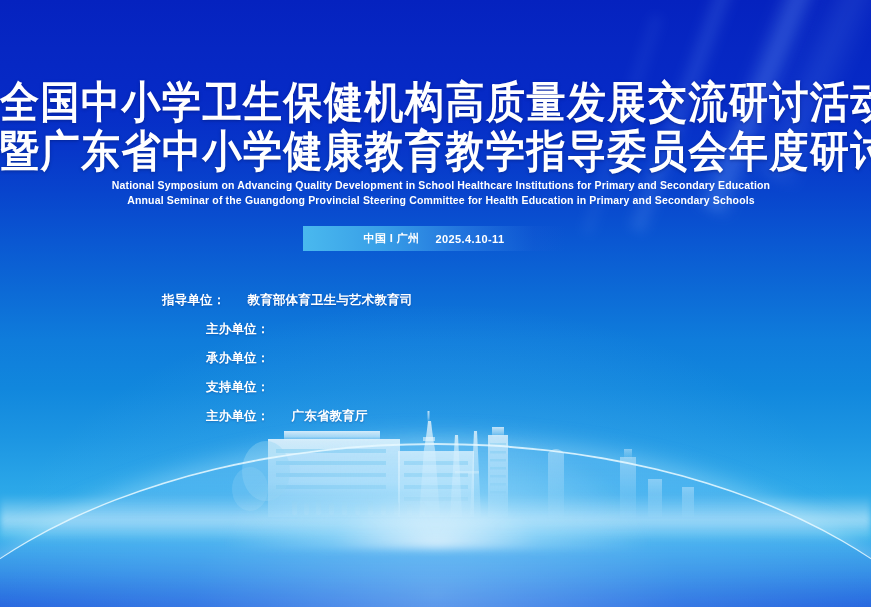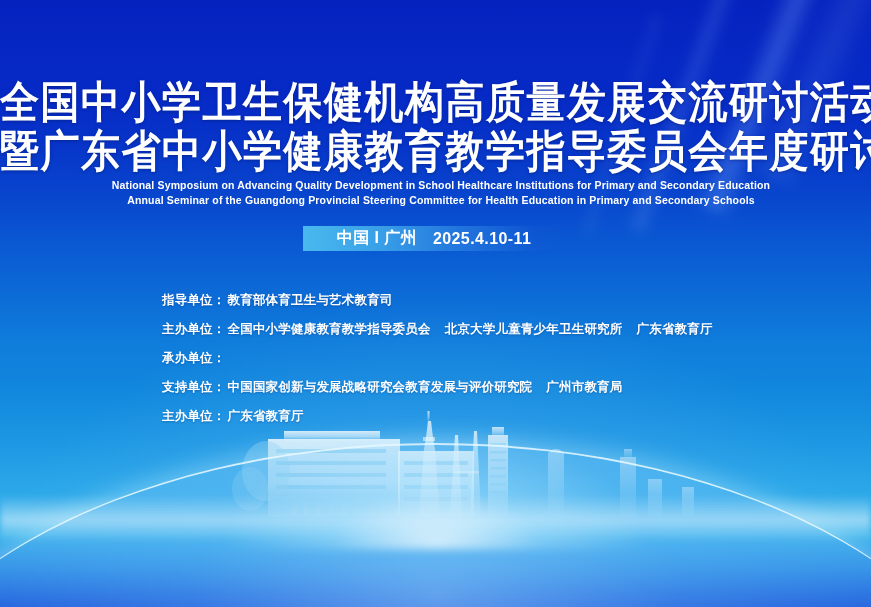--- a/index.html
+++ b/index.html
@@ -151,21 +151,21 @@
         rgba(42,126,226,0.70) 62%,
         rgba(30,95,215,0.18) 88%,
         rgba(30,95,215,0.0) 100%);
     display: flex;
     align-items: center;
     justify-content: center;
     gap: 16px;
   }
   .banner-text {
     color: #ffffff;
-    font-size: 16px;
+    font-size: 11px;
     font-weight: bold;
     white-space: nowrap;
     letter-spacing: 0.4px;
   }
 
   
   .orgs {
     position: absolute;
     left: 162px;
     top: 288px;
@@ -174,22 +174,23 @@
     display: flex;
     align-items: baseline;
     color: #ffffff;
     font-size: 12.5px;
     font-weight: bold;
     line-height: 24px;
     height: 24px;
     white-space: nowrap;
     letter-spacing: 0.2px;
     text-shadow: 0 1px 2px rgba(0,30,110,0.30);
-  }
-  .org-row + .org-row { margin-top: 5px; }
+    gap: 20px;
+  }
+  .org-row + .org-row { margin-top: 5px; margin-left: 44px; }
   .org-label { margin-right: 2px; }
   .org-values { display: flex; gap: 14px; }
 </style>
 </head>
 <body>
 
 <div id="poster">
 
   <div class="bg-layer glow-center"></div>
   <div class="streak streak-a"></div>
@@ -310,37 +311,28 @@
 
     <div class="org-row">
       <span class="org-label">指导单位：</span>
       <span class="org-values">
         <span>教育部体育卫生与艺术教育司</span>
       </span>
     </div>
 
     <div class="org-row">
       <span class="org-label">主办单位：</span>
-      <span class="org-values">
-        <span>全国中小学健康教育教学指导委员会</span>
-        <span>北京大学儿童青少年卫生研究所</span>
-        <span>广东省教育厅</span>
-      </span>
     </div>
 
     <div class="org-row">
       <span class="org-label">承办单位：</span>
     </div>
 
     <div class="org-row">
       <span class="org-label">支持单位：</span>
-      <span class="org-values">
-        <span>中国国家创新与发展战略研究会教育发展与评价研究院</span>
-        <span>广州市教育局</span>
-      </span>
     </div>
 
     <div class="org-row">
       <span class="org-label">主办单位：</span>
       <span class="org-values">
         <span>广东省教育厅</span>
       </span>
     </div>
 
   </div>

